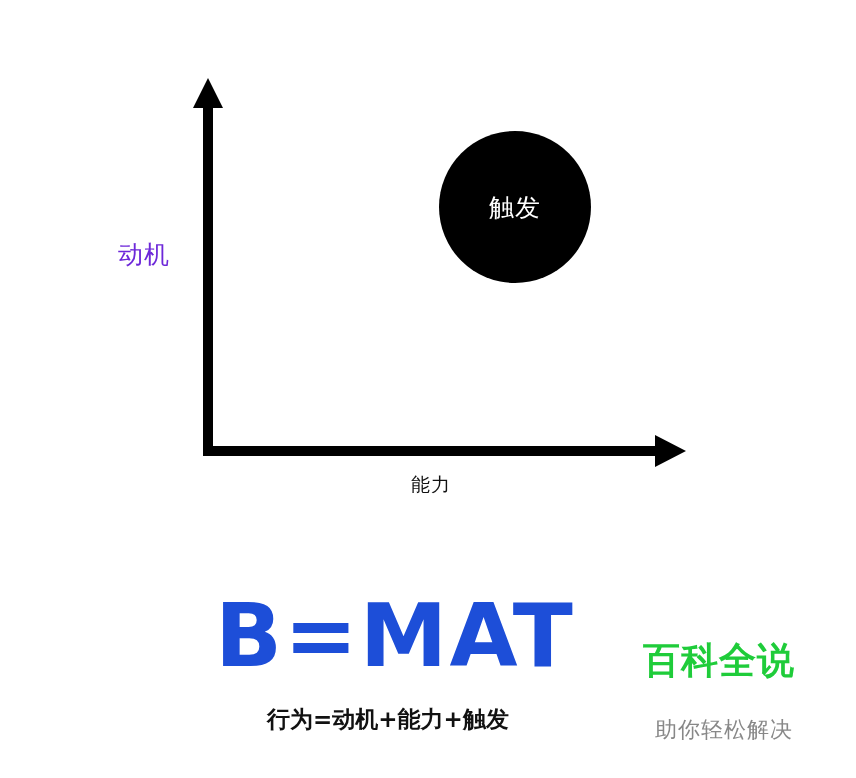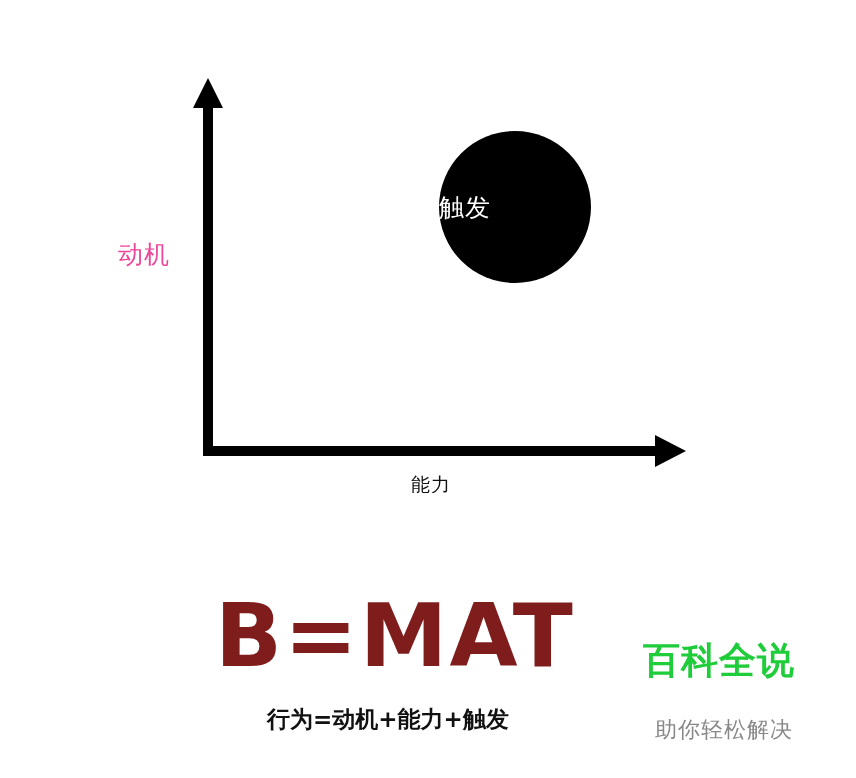--- a/index.html
+++ b/index.html
@@ -17,55 +17,56 @@
     .abs { position: absolute; }
     svg.axes {
       position: absolute;
       left: 0; top: 0;
       width: 856px; height: 778px;
     }
     .label-y {
       left: 118px;
       top: 238px;
       font-size: 25px;
-      color: #ec4899;
+      color: #6d28d9;
       letter-spacing: 1px;
     }
     .label-x {
       left: 411px;
       top: 472px;
       font-size: 19px;
       color: #111111;
       letter-spacing: 1px;
     }
     .trigger-circle {
       left: 439px;
       top: 131px;
       width: 152px;
       height: 152px;
       border-radius: 50%;
       background: #000000;
       display: flex;
       align-items: center;
+      justify-content: center;
     }
     .trigger-label {
       color: #ffffff;
       font-size: 25px;
       letter-spacing: 1px;
     }
     .formula {
       left: 215px;
       top: 586px;
       width: 345px;
       text-align: center;
       font-family: "DejaVu Sans", sans-serif;
       font-weight: bold;
       font-size: 88px;
       line-height: 100px;
-      color: #7f1d1d;
+      color: #1d4ed8;
       letter-spacing: 2px;
     }
     .formula-sub {
       left: 248px;
       top: 704px;
       width: 280px;
       text-align: center;
       font-weight: bold;
       font-size: 23px;
       color: #111111;

